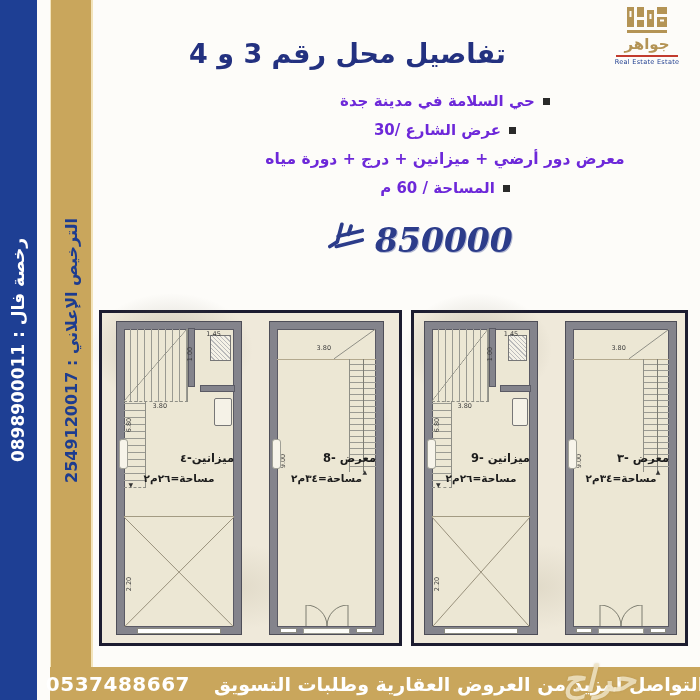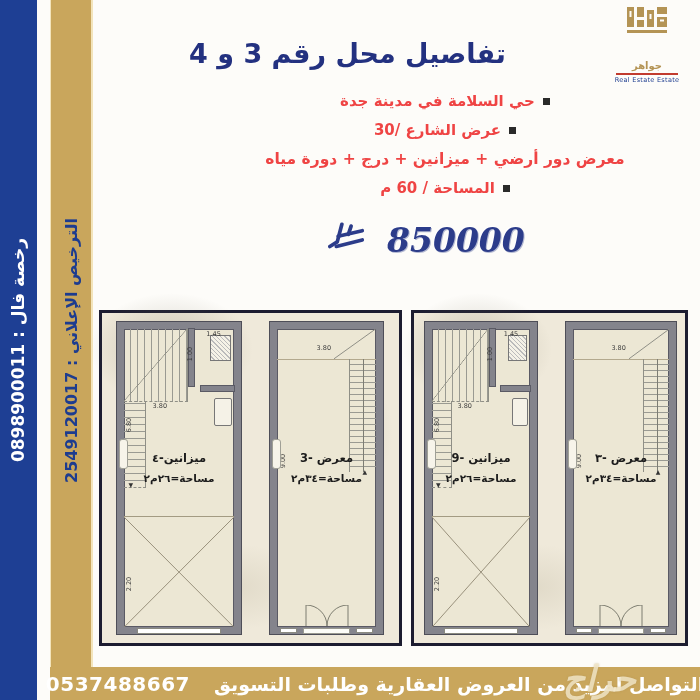--- a/index.html
+++ b/index.html
@@ -9,33 +9,33 @@
   .strip{position:absolute;top:0;height:700px;display:flex;align-items:center;justify-content:center;}
   .strip-navy{left:0;width:37px;background:#1e3f94;}
   .strip-gold{left:50px;width:40px;background:#c9a65c;border-right:2px solid #f3e4bb;border-left:1px solid #f3e4bb;}
   .vtext{transform:rotate(-90deg);white-space:nowrap;direction:rtl;font-weight:bold;}
   .strip-navy .vtext{color:#ffffff;font-size:17px;letter-spacing:.5px;}
   .strip-gold .vtext{color:#1d3c8f;font-size:16px;}
   .vnum{unicode-bidi:bidi-override;direction:rtl;letter-spacing:1.5px;}
   
   .logo{position:absolute;top:6px;right:10px;width:86px;text-align:center;}
   .emblem{width:46px;height:30px;display:block;margin:0 auto;}
-  .brand-ar{color:#b49455;font-weight:bold;font-size:10px;line-height:1.1;margin-top:24px;}
+  .brand-ar{color:#b49455;font-weight:bold;font-size:15px;line-height:1.1;}
   .brand-line{width:62px;height:2px;background:#c23b2e;margin:2px auto 1px auto;}
   .brand-en{color:#1d3c8f;font-size:6.5px;letter-spacing:.3px;}
   
   .title{position:absolute;top:22px;right:178px;margin:16px;direction:rtl;white-space:nowrap;
          font-size:27px;font-weight:bold;color:#233180;}
   
-  .details{position:absolute;top:92px;left:250px;right:60px;text-align:center;direction:rtl;color:#ef4444;}
+  .details{position:absolute;top:92px;left:250px;right:60px;text-align:center;direction:rtl;color:#6d28d9;}
   .dline{font-weight:bold;font-size:15px;margin-bottom:11px;white-space:nowrap;}
   .dline.wide{font-size:15.5px;}
   .sq{display:inline-block;width:7px;height:7px;background:#2a2a2a;margin-left:8px;vertical-align:middle;}
   
-  .price{position:absolute;top:220px;left:328px;display:flex;align-items:center;gap:22px;}
+  .price{position:absolute;top:220px;left:328px;display:flex;align-items:center;gap:10px;}
   .riyal{width:37px;height:40px;}
   .amount{font-family:"DejaVu Serif",serif;font-style:italic;font-weight:bold;font-size:33px;
           color:#2c3c8a;text-shadow:-1px -1px 0 rgba(255,255,255,.75),1px 1px 0 rgba(44,60,138,.35);}
   
   .frame{position:absolute;top:310px;height:336px;background:#efe9da;border:3px solid #1c1c30;box-sizing:border-box;}
   .frame.f1{left:99px;width:303px;}
   .frame.f2{left:411px;width:277px;}
   .blob{position:absolute;border-radius:50%;pointer-events:none;}
   .b1{left:-4%;top:-6%;width:55%;height:34%;background:radial-gradient(closest-side,rgba(120,112,88,.30),transparent);}
   .b2{right:2%;top:16%;width:38%;height:40%;background:radial-gradient(closest-side,rgba(130,120,95,.22),transparent);}
@@ -70,21 +70,21 @@
   .s-stairs{position:absolute;right:0;top:10%;width:26%;height:38%;
             background:repeating-linear-gradient(0deg,transparent 0 5px,#9a9a92 5px 6px);
             border-left:1px solid #8f8f86;}
   .s-stairs:after{content:"";position:absolute;left:50%;top:0;bottom:0;border-left:1px solid #7d7d74;}
   .s-arrow{position:absolute;right:9%;top:46.5%;font-size:6px;color:#333;}
   .s-win{position:absolute;bottom:-6px;width:17%;height:5px;background:#fff;border:1px solid #8a8a80;box-sizing:border-box;}
   .wl{left:3%;} .wr{right:3%;}
   .s-door{position:absolute;bottom:0;left:50%;transform:translateX(-50%);width:44px;height:22px;}
   .s-thresh{position:absolute;bottom:-7px;left:26%;right:26%;height:6px;background:#fdfdf8;border:1px solid #9a9a90;box-sizing:border-box;}
   
-  .plabel{position:absolute;left:0;right:0;top:41%;text-align:center;direction:rtl;
+  .plabel{position:absolute;left:0;right:0;top:41%;text-align:right;direction:rtl;
           font-size:11.5px;font-weight:bold;color:#1c1c1c;}
   .palabel{position:absolute;left:0;right:0;top:48%;text-align:center;direction:rtl;
           font-size:10.5px;font-weight:bold;color:#1c1c1c;}
   .dim{position:absolute;font-size:6.5px;color:#3c3c3c;white-space:nowrap;}
   .rot{transform:rotate(-90deg);transform-origin:center;}
   .d-top{left:26%;top:24.5%;}
   .d-145{right:12%;top:.5%;}
   .d-100{right:33%;top:7%;}
   .d-680{left:-2%;top:31%;}
   .d-220{left:-2%;bottom:13%;}
@@ -186,21 +186,21 @@
         <div class="s-topline"></div>
         <div class="dim s-dtop">3.80</div>
         <div class="s-landing">
           <svg class="xsvg" viewBox="0 0 100 100" preserveAspectRatio="none">
             <line x1="0" y1="100" x2="100" y2="0" stroke="#8f8f86" stroke-width="1" vector-effect="non-scaling-stroke"></line>
           </svg>
         </div>
         <div class="s-stairs"></div>
         <div class="s-arrow">▲</div>
         <div class="dim d-900 rot">9.00</div>
-        <div class="plabel">معرض -3</div>
+        <div class="plabel">معرض -8</div>
         <div class="palabel">مساحة=٣٤م٢</div>
         <div class="pilaster"></div>
         <div class="s-win wl"></div>
         <div class="s-win wr"></div>
         <div class="s-thresh"></div>
         <svg class="s-door" viewBox="0 0 44 22" xmlns="http://www.w3.org/2000/svg">
           <g stroke="#7d7d70" stroke-width="1" fill="none">
             <path d="M1,0 A21,21 0 0 1 22,21"></path>
             <path d="M43,0 A21,21 0 0 0 22,21"></path>
             <line x1="1" y1="0" x2="1" y2="21"></line>

